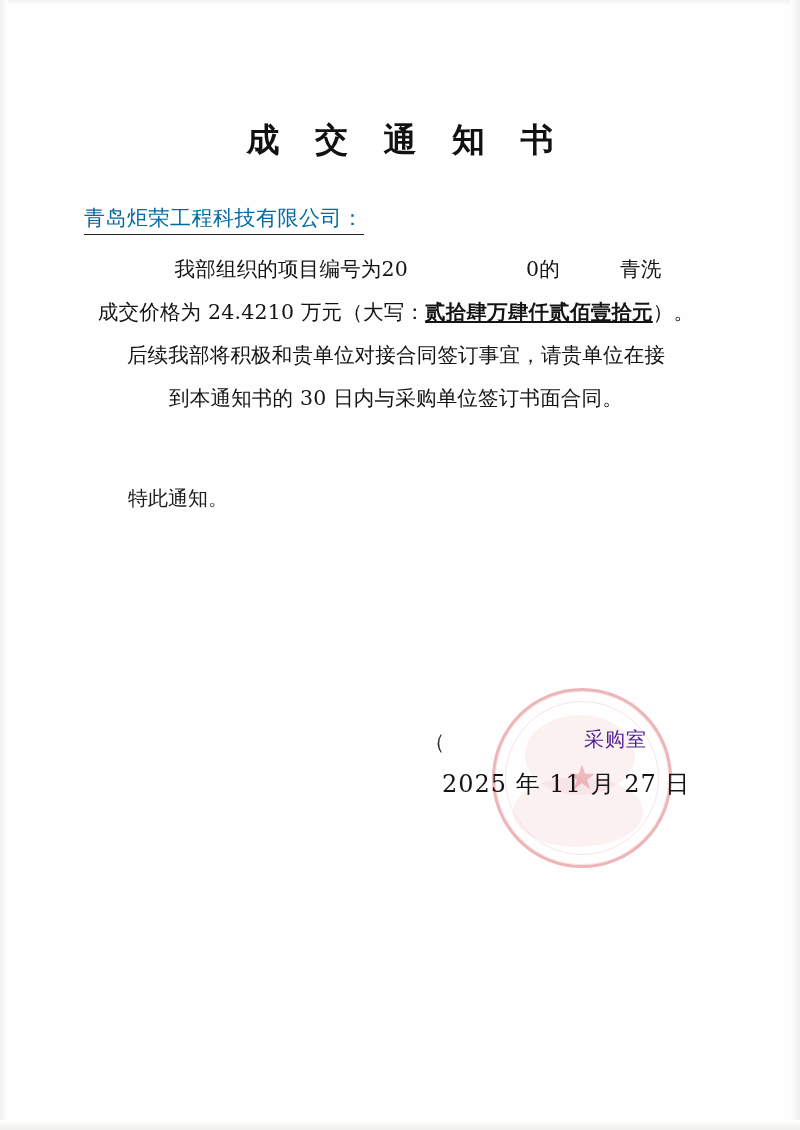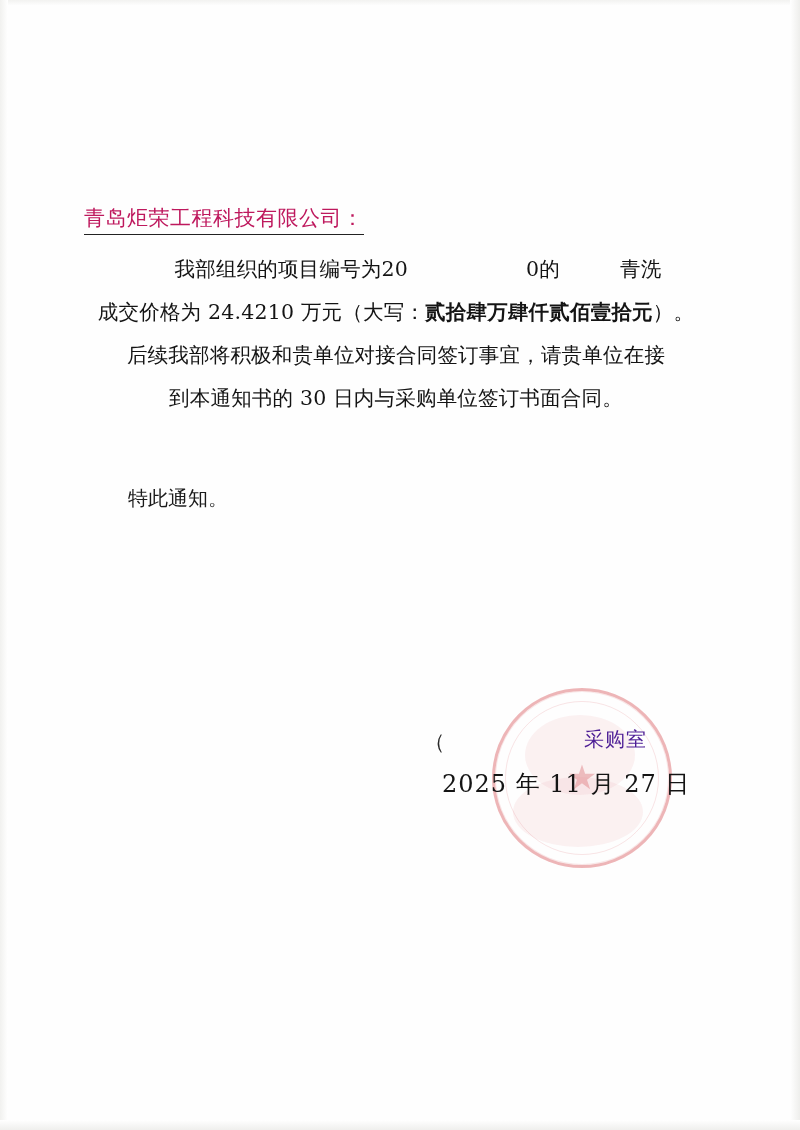--- a/index.html
+++ b/index.html
@@ -59,21 +59,21 @@
     font-family: "DejaVu Serif", serif;
     color: #111111;
   }
 
   .recipient {
     position: absolute;
     top: 204px;
     left: 84px;
     font-size: 21px;
     font-family: "DejaVu Serif", serif;
-    color: #be185d;
+    color: #0369a1;
     border-bottom: 1.5px solid #222;
     padding-bottom: 2px;
     letter-spacing: 0.5px;
   }
 
   .body-text {
     position: absolute;
     top: 248px;
     left: 84px;
     width: 624px;
@@ -93,20 +93,21 @@
   .gap-num {
     display: inline-block;
     width: 118px;
   }
   .gap-de {
     display: inline-block;
     width: 60px;
   }
   .amount-cn {
     font-weight: bold;
+    text-decoration: underline;
   }
 
   .notice-line {
     position: absolute;
     top: 485px;
     left: 84px;
     font-size: 20px;
     font-family: "DejaVu Serif", serif;
     text-indent: 44px;
     width: 400px;
@@ -192,20 +193,21 @@
 </head>
 <body>
 
 <div class="page">
 
   <div class="scan-edge-top"></div>
   <div class="scan-edge-left"></div>
   <div class="scan-edge-right"></div>
   <div class="scan-edge-bottom"></div>
 
+  <div class="doc-title">成 交 通 知 书</div>
 
   <div class="recipient">青岛炬荣工程科技有限公司：</div>
 
   <div class="body-text">
     <p class="indent2"><span>我部组织的项目编号为20</span><span class="gap-num"></span><span>0的</span><span class="gap-de"></span><span>青洗</span></p>
     <p><span>成交价格为 24.4210 万元（大写：</span><span class="amount-cn">贰拾肆万肆仟贰佰壹拾元</span><span>）。</span></p>
     <p>后续我部将积极和贵单位对接合同签订事宜，请贵单位在接</p>
     <p>到本通知书的 30 日内与采购单位签订书面合同。</p>
   </div>
 

